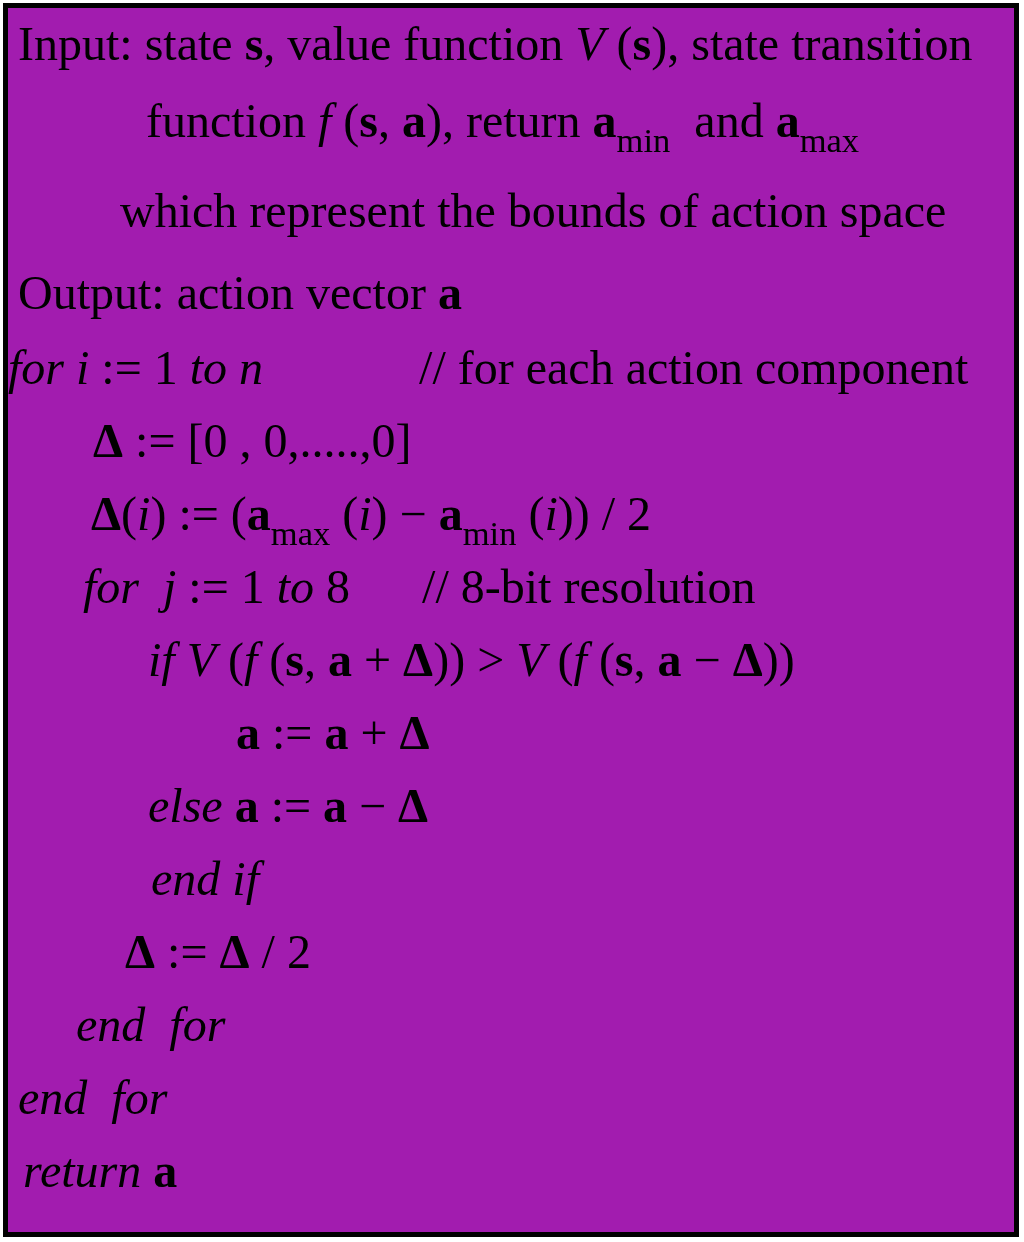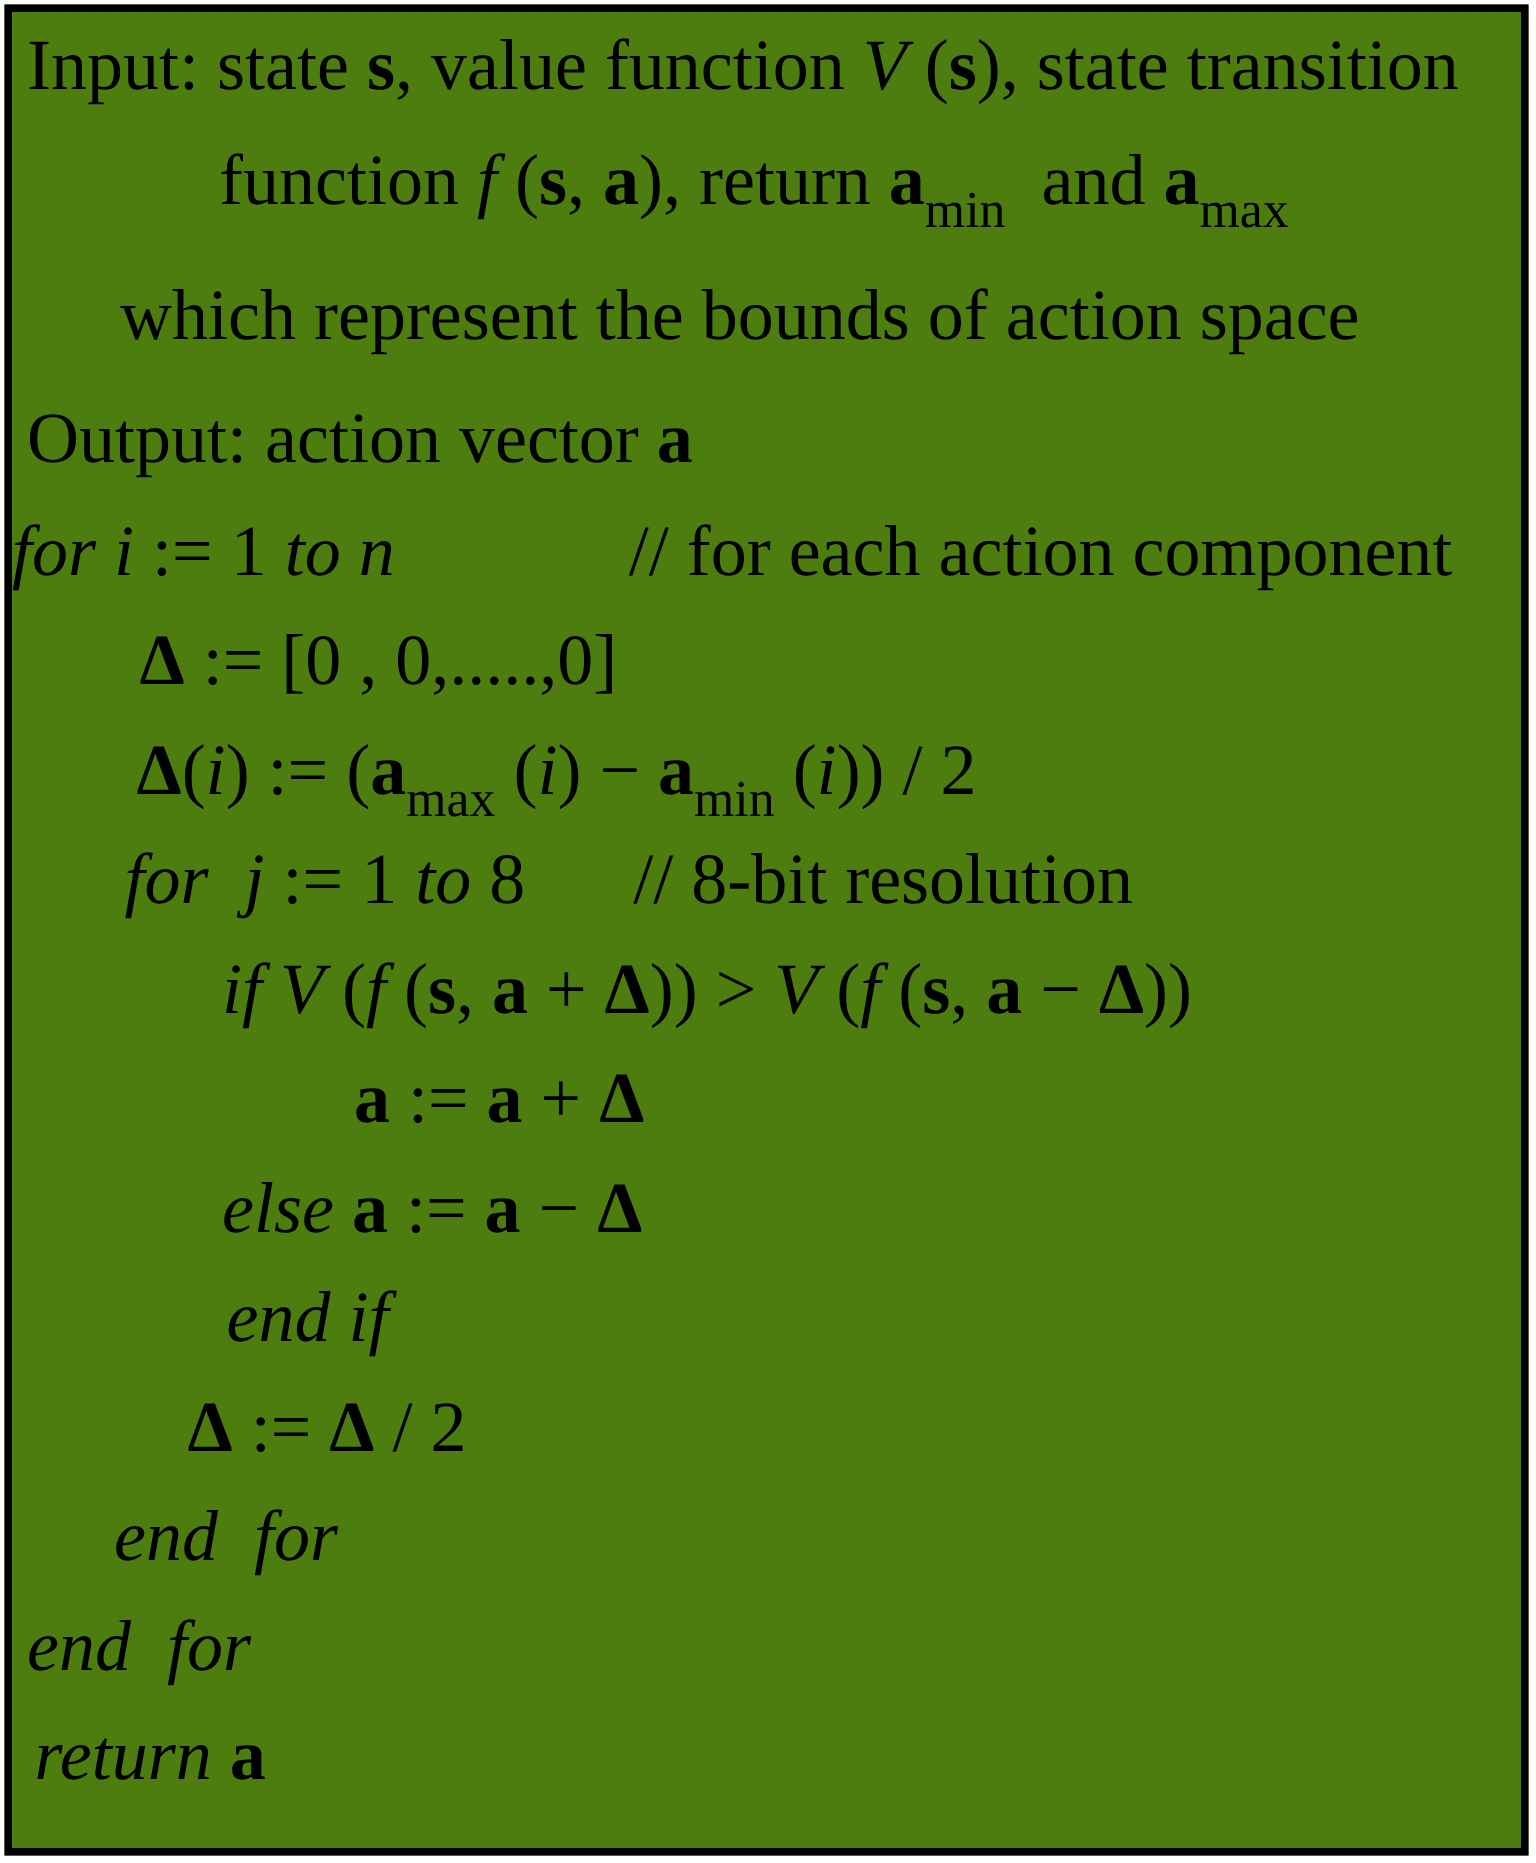--- a/index.html
+++ b/index.html
@@ -10,21 +10,21 @@
     background: #ffffff;
     overflow: hidden;
   }
   .figure-frame {
     position: absolute;
     left: 3px;
     top: 3px;
     width: 1006px;
     height: 1224px;
     border: 5px solid #000000;
-    background: #4d7c0f;
+    background: #a21caf;
     box-sizing: content-box;
   }
   .pseudocode {
     position: absolute;
     left: 0;
     top: 0;
     right: 0;
     bottom: 0;
     padding-top: 4px;
     font-family: "Liberation Serif", "DejaVu Serif", serif;
@@ -51,21 +51,21 @@
     margin-top: 33px;
   }
 </style>
 </head>
 <body>
 
 <div class="figure-frame">
   <div class="pseudocode">
       <div class="code-line" style="padding-left: 10px;"><span>Input: state </span><span class="b">s</span><span>, value function </span><span class="i">V</span><span> (</span><span class="b">s</span><span>), state transition</span></div>
       <div class="code-line" style="padding-left: 138px;"><span>function </span><span class="i">f</span><span> (</span><span class="b">s</span><span>, </span><span class="b">a</span><span>), return </span><span class="b">a</span><span class="sub">min</span><span>  and </span><span class="b">a</span><span class="sub">max</span></div>
-      <div class="code-line" style="padding-left: 72px;"><span>which represent the bounds of action space</span></div>
+      <div class="code-line" style="padding-left: 112px;"><span>which represent the bounds of action space</span></div>
       <div class="code-line" style="padding-left: 10px;"><span>Output: action vector </span><span class="b">a</span></div>
       <div class="code-line" style=""><span class="i">for i </span><span>:= 1 </span><span class="i">to n</span><span>             </span><span>// for each action component</span></div>
       <div class="code-line" style="padding-left: 85px;"><span class="b">Δ</span><span> := [0 , 0,.....,0]</span></div>
       <div class="code-line" style="padding-left: 83px;"><span class="b">Δ</span><span>(</span><span class="i">i</span><span>) := (</span><span class="b">a</span><span class="sub">max</span><span> (</span><span class="i">i</span><span>) − </span><span class="b">a</span><span class="sub">min</span><span> (</span><span class="i">i</span><span>)) / 2</span></div>
       <div class="code-line" style="padding-left: 75px;"><span class="i">for  j </span><span>:= 1 </span><span class="i">to</span><span> 8</span><span>      </span><span>// 8-bit resolution</span></div>
       <div class="code-line" style="padding-left: 140px;"><span class="i">if V</span><span> (</span><span class="i">f</span><span> (</span><span class="b">s</span><span>, </span><span class="b">a</span><span> + </span><span class="b">Δ</span><span>)) &gt; </span><span class="i">V</span><span> (</span><span class="i">f</span><span> (</span><span class="b">s</span><span>, </span><span class="b">a</span><span> − </span><span class="b">Δ</span><span>))</span></div>
       <div class="code-line" style="padding-left: 228px;"><span class="b">a</span><span> := </span><span class="b">a</span><span> + </span><span class="b">Δ</span></div>
       <div class="code-line" style="padding-left: 140px;"><span class="i">else </span><span class="b">a</span><span> := </span><span class="b">a</span><span> − </span><span class="b">Δ</span></div>
       <div class="code-line" style="padding-left: 143px;"><span class="i">end if</span></div>
       <div class="code-line" style="padding-left: 117px;"><span class="b">Δ</span><span> := </span><span class="b">Δ</span><span> / 2</span></div>

